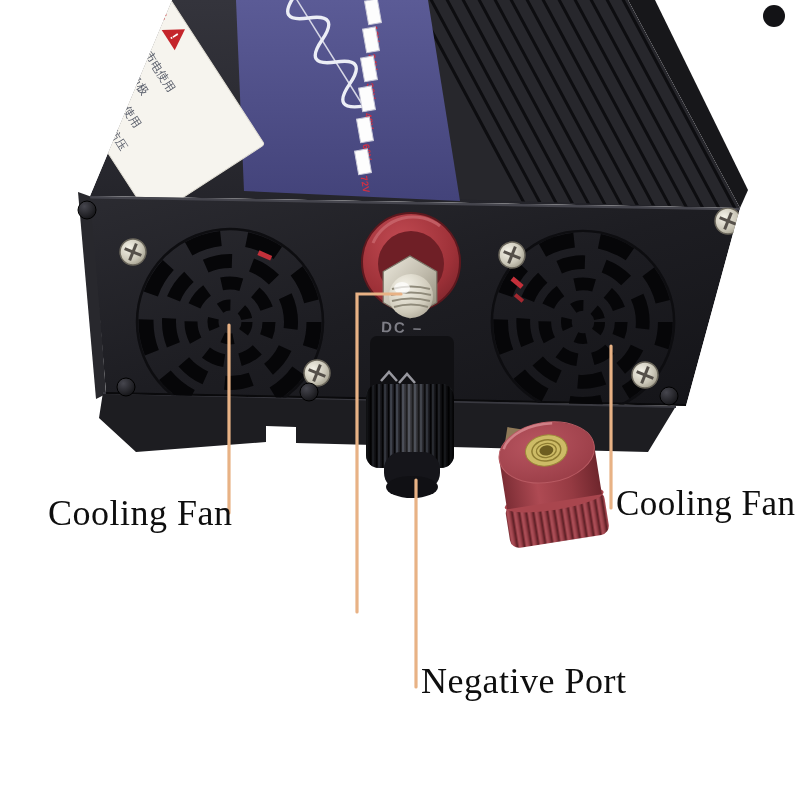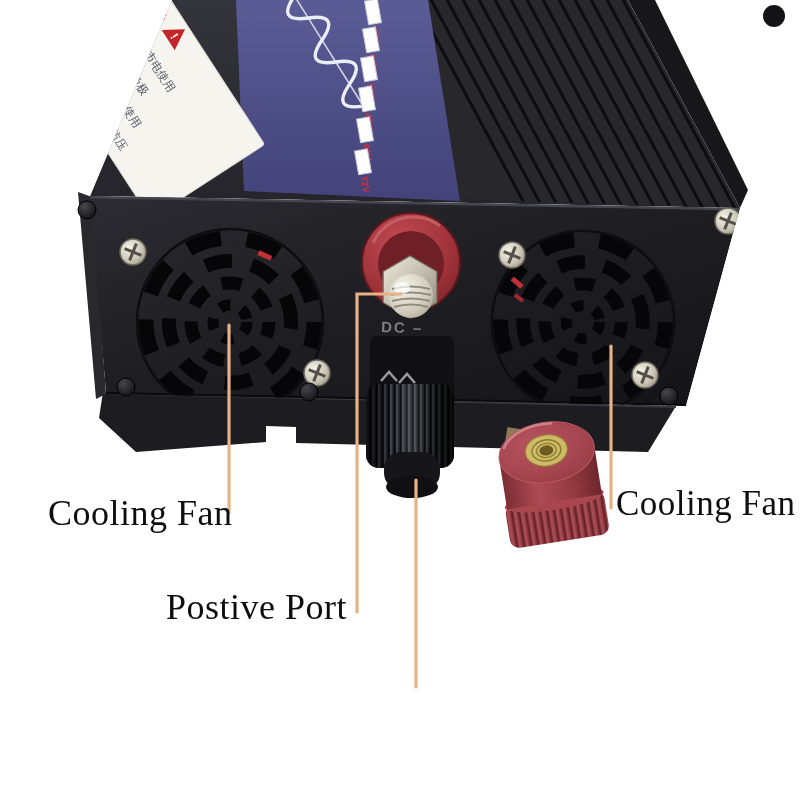--- a/index.html
+++ b/index.html
@@ -243,15 +243,15 @@
   <g stroke="#E8B285" stroke-width="3.2" stroke-linecap="round" fill="none">
     <path d="M229,325 L229,513"></path>
     <path d="M401,294 L357,294 L357,612"></path>
     <path d="M416,480 L416,687"></path>
     <path d="M611,346 L611,508"></path>
   </g>
 </svg>
 
 <div class="callout-label" style="left:48px;top:492px;">Cooling Fan</div>
 <div class="callout-label" style="left:616px;top:484px;font-size:35px;">Cooling Fan</div>
-<div class="callout-label" style="left:166px;top:586px;">Postive Port</div>
+<div class="callout-label" style="left:421px;top:660px;">Negative Port</div>
 
 </div>
 
 </body></html>

